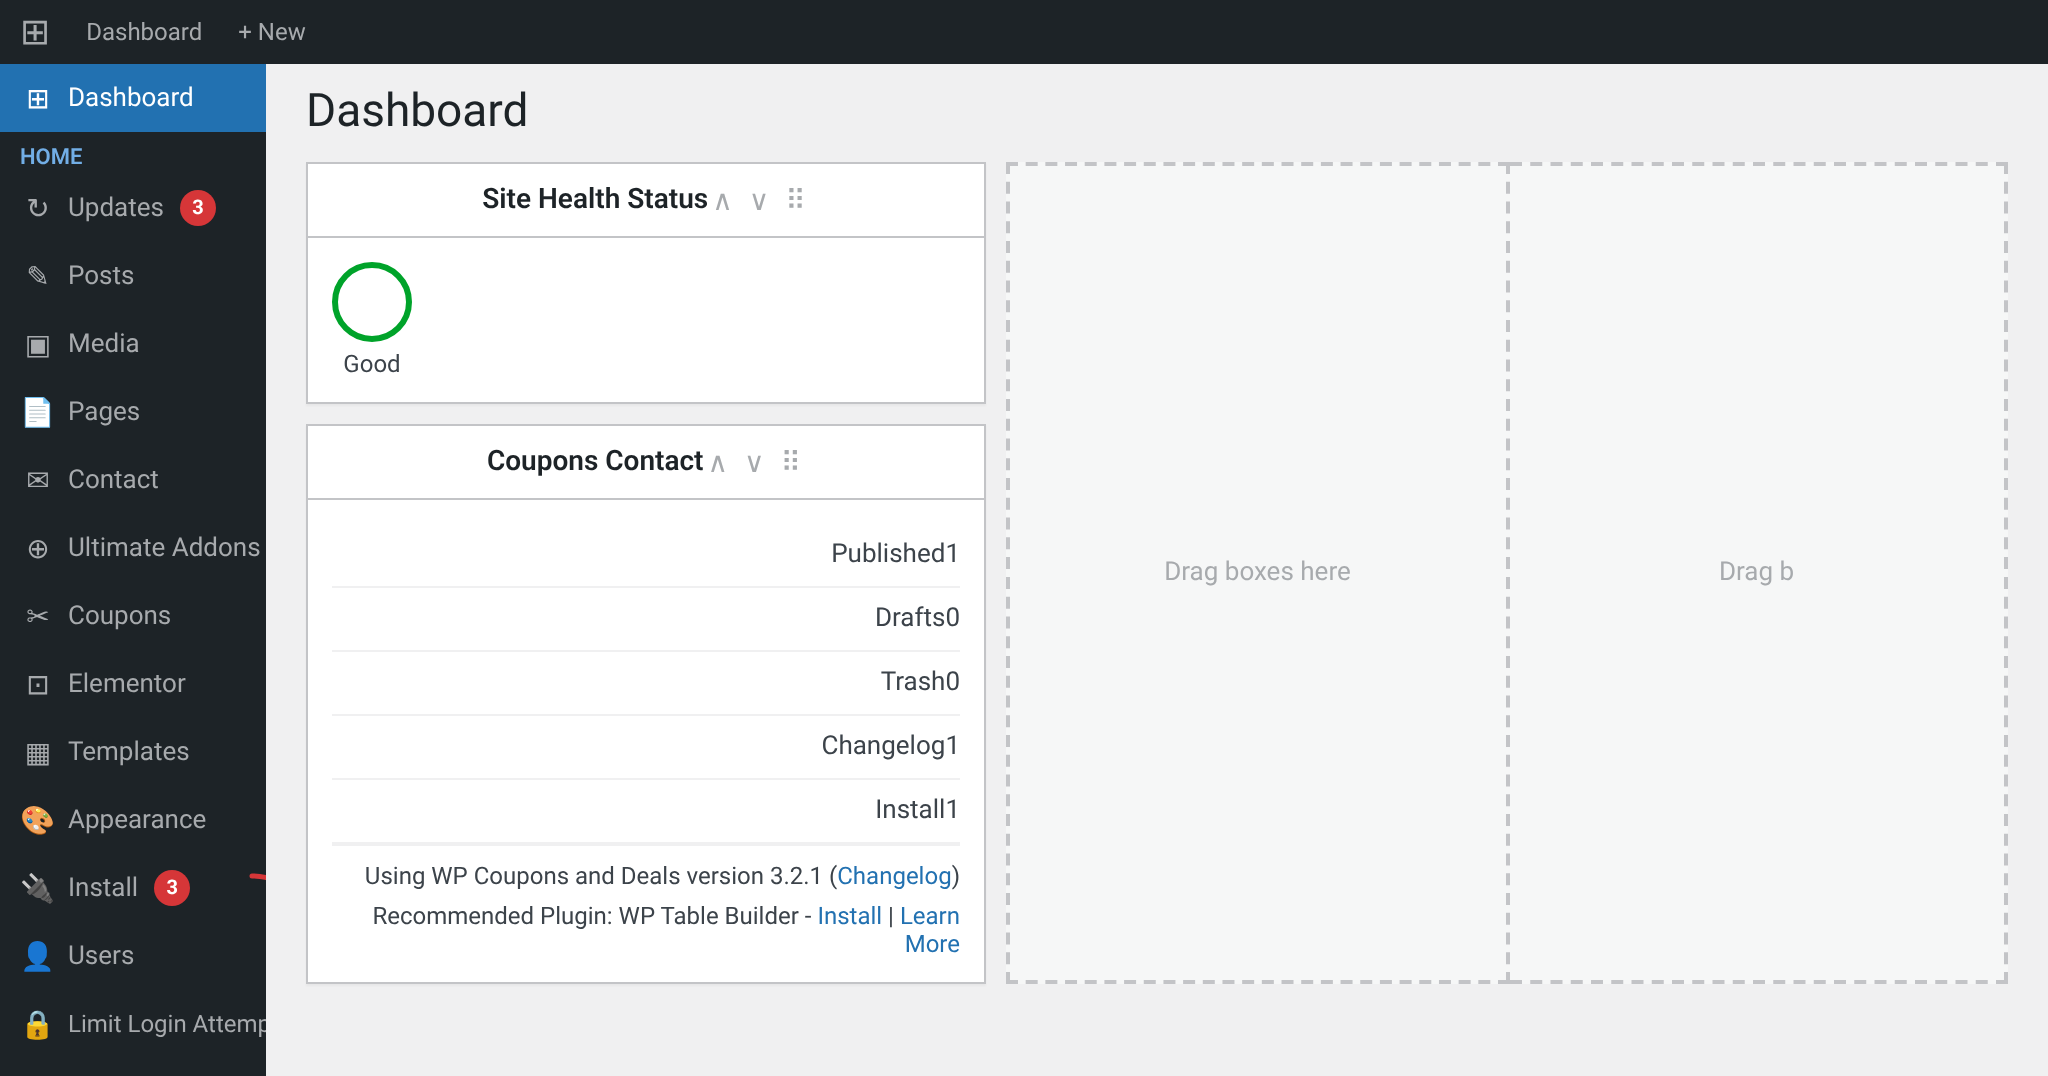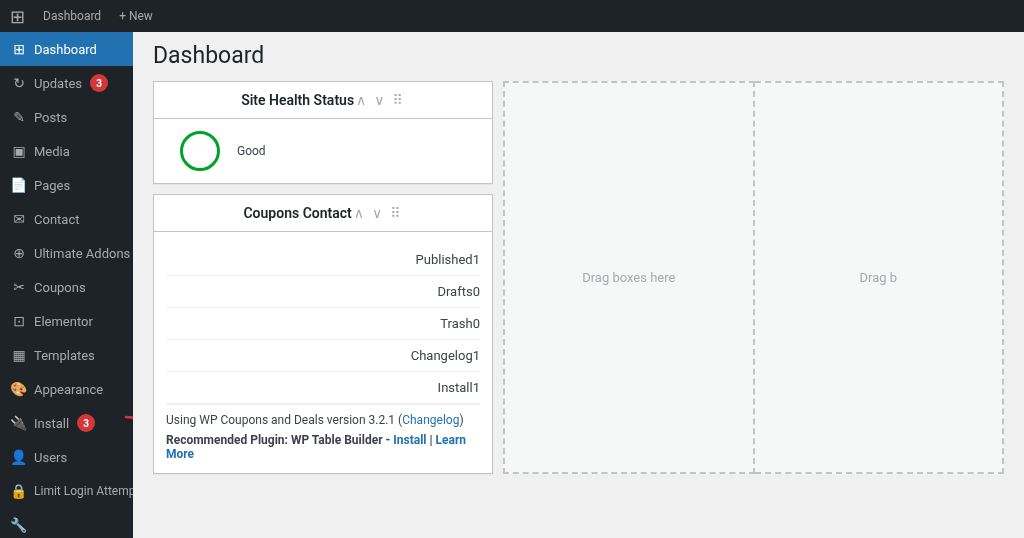--- a/index.html
+++ b/index.html
@@ -201,24 +201,24 @@
 
     
     .site-health-content {
       display: flex;
       gap: 16px;
       align-items: flex-start;
     }
 
     .health-icon-wrap {
       display: flex;
-      align-items: center;
-      gap: 17px;
+      flex-direction: column;
+      align-items: center;
+      gap: 4px;
       flex-shrink: 0;
-      margin-left: 14px;
     }
 
     .health-circle {
       width: 40px;
       height: 40px;
       border-radius: 50%;
       border: 3px solid #00a32a;
       display: flex;
       align-items: center;
       justify-content: center;
@@ -244,25 +244,25 @@
       color: #3c434a;
     }
     .coupon-row:last-child { border-bottom: none; }
     .coupon-row .count { color: #3c434a; }
 
     .coupon-footer {
       padding: 8px 0 0;
       border-top: 1px solid #f0f0f1;
       color: #3c434a;
       font-size: 12px;
+      text-align: right;
     }
 
     .coupon-footer .link-row {
       margin-top: 6px;
-      font-weight: bold;
     }
 
     a { color: #2271b1; text-decoration: none; }
   </style>
 </head>
 <body>
 
 <div class="admin-bar">
   <span class="admin-bar-logo">⊞</span>
   <div class="admin-bar-items">
@@ -273,20 +273,21 @@
 
 <div class="main-wrapper">
 
   <nav class="sidebar">
 
     <div class="sidebar-item active">
       <span class="icon">⊞</span>
       <span>Dashboard</span>
     </div>
 
+    <div class="sidebar-section-home">Home</div>
 
     <div class="sidebar-item" style="position:relative;">
       <span class="icon">↻</span>
       <span>Updates</span>
       <span class="badge">3</span>
     </div>
 
     <div class="sidebar-item">
       <span class="icon">✎</span>
       <span>Posts</span>

